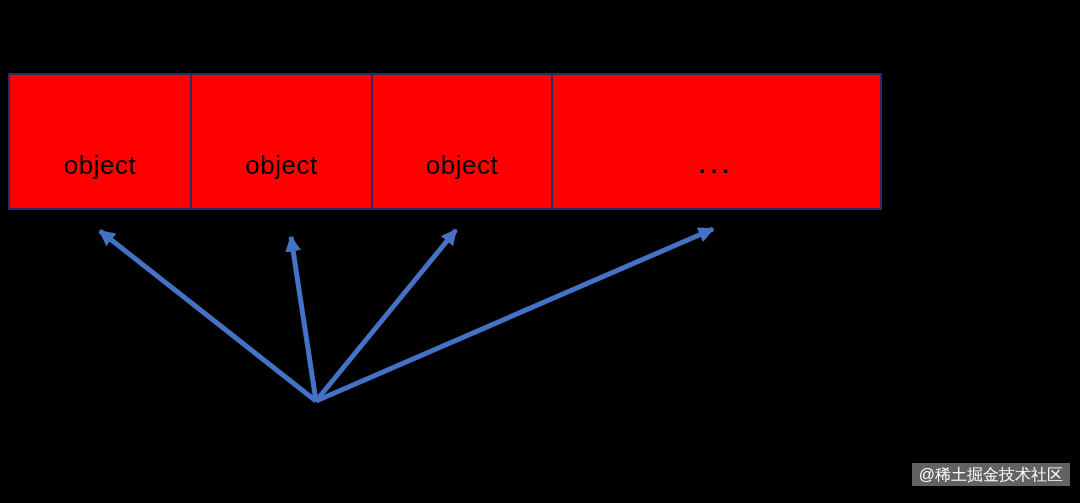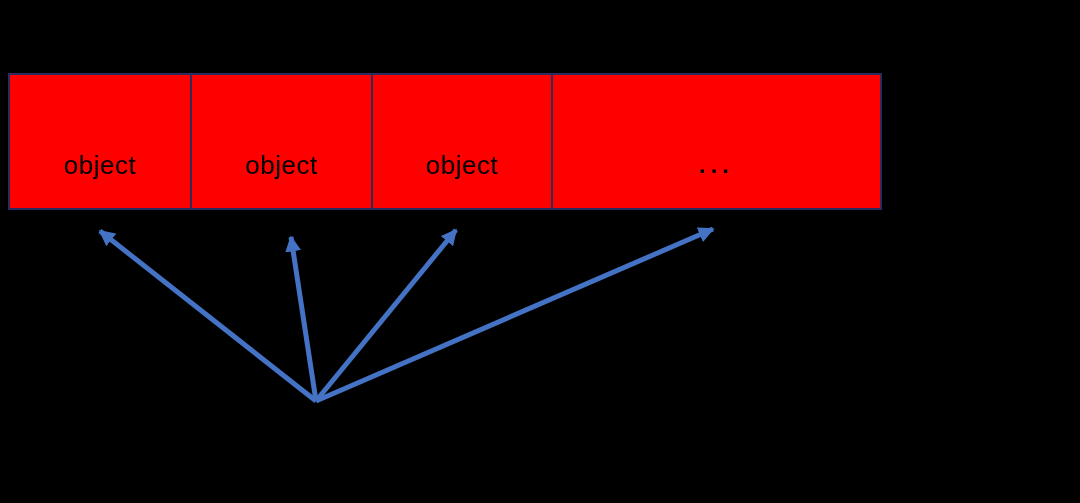--- a/index.html
+++ b/index.html
@@ -106,14 +106,17 @@
       </marker>
     </defs>
     <g id="arrow-group">
         <line x1="316" y1="401" x2="100" y2="231" stroke="#4472c4" stroke-width="5" marker-end="url(#arrowhead)"></line>
         <line x1="316" y1="401" x2="291" y2="237" stroke="#4472c4" stroke-width="5" marker-end="url(#arrowhead)"></line>
         <line x1="316" y1="401" x2="456" y2="230" stroke="#4472c4" stroke-width="5" marker-end="url(#arrowhead)"></line>
         <line x1="316" y1="401" x2="713" y2="229" stroke="#4472c4" stroke-width="5" marker-end="url(#arrowhead)"></line>
       </g>
   </svg>
 
+  <div class="watermark">
+    <span class="watermark-text">@稀土掘金技术社区</span>
+  </div>
 
 </div>
 
 </body></html>

